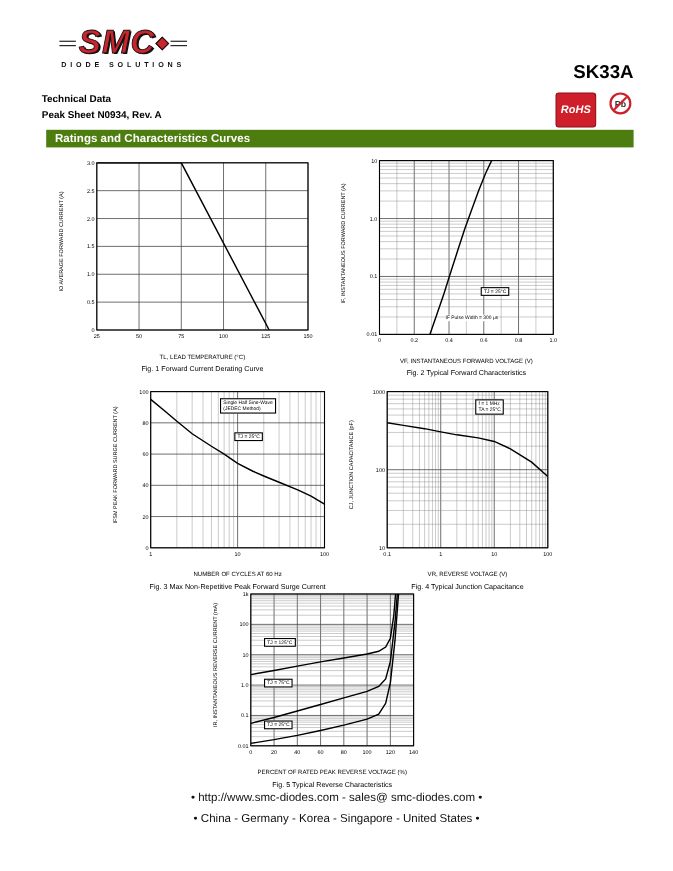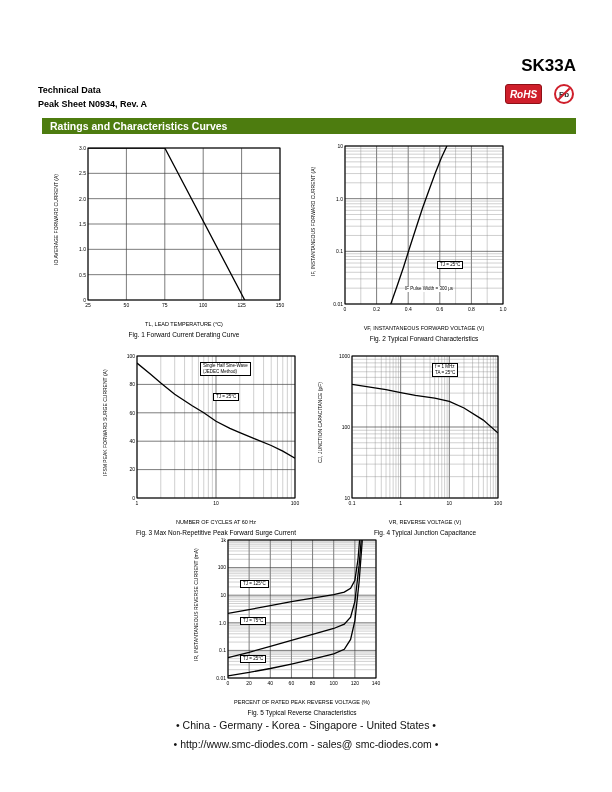--- a/index.html
+++ b/index.html
@@ -10,21 +10,21 @@
   
   .logo{position:absolute;left:36px;top:24px;width:152px;text-align:center;}
   .logo-row{display:flex;align-items:center;justify-content:center;gap:3px;}
   .lline{width:15px;height:5px;border-top:1.5px solid #111;border-bottom:1.5px solid #111;}
   .logo-text{font-size:30px;font-weight:bold;font-style:italic;color:#c9252d;letter-spacing:1px;
              line-height:1;-webkit-text-stroke:0.8px #111;text-shadow:1.5px 1.5px 0 #111;}
   .ldiamond{width:9px;height:9px;background:#c9252d;border:1px solid #111;transform:rotate(45deg);margin-left:-1px;}
   .logo-sub{font-size:6.5px;font-weight:bold;letter-spacing:3.5px;color:#111;margin-top:2px;}
   .part{position:absolute;right:36px;top:56px;font-size:17px;font-weight:bold;}
   .docinfo{position:absolute;left:38px;top:84px;font-size:9px;font-weight:bold;line-height:1.5;}
-  .rohs{position:absolute;right:70px;top:84px;width:37px;height:20px;background:#cf1f2b;color:#fff;
+  .rohs{position:absolute;right:70px;top:84px;width:37px;height:32px;background:#cf1f2b;color:#fff;
         font-weight:bold;font-style:italic;font-size:10px;display:flex;align-items:center;justify-content:center;
         border-radius:3px;border:1px solid #8e1016;}
   .pbfree{position:absolute;right:38px;top:84px;width:20px;height:20px;border:2px solid #cf1f2b;border-radius:50%;
           display:flex;align-items:center;justify-content:center;font-size:8px;font-weight:bold;color:#333;overflow:hidden;}
   .pbfree::after{content:"";position:absolute;width:26px;height:2px;background:#cf1f2b;transform:rotate(-45deg);}
   .banner{position:absolute;left:42px;right:36px;top:118px;height:16px;background:#4d7c0f;color:#fff;
           font-size:10.5px;font-weight:bold;line-height:16px;padding-left:8px;}
 
   
   .fig{position:absolute;}
@@ -42,20 +42,29 @@
   #fig5{left:190px;top:532px;}
 
   
   .footer{position:absolute;left:0;right:0;top:716px;text-align:center;font-size:10.5px;line-height:1.8;color:#111;}
 </style>
 </head>
 <body>
 
 <div class="page">
 
+  <div class="logo">
+    <div class="logo-row">
+      <span class="lline"></span>
+      <span class="logo-text">SMC</span>
+      <span class="ldiamond"></span>
+      <span class="lline"></span>
+    </div>
+    <div class="logo-sub">DIODE SOLUTIONS</div>
+  </div>
 
   <div class="part">SK33A</div>
 
   <div class="docinfo">
     <div>Technical Data</div>
     <div>Peak Sheet N0934, Rev. A</div>
   </div>
 
   <div class="rohs">RoHS</div>
   <div class="pbfree">
@@ -409,17 +418,17 @@
             </div><div class="ann ann-box" style="left: 38px; top: 123px;">
               <div>TJ = 25°C</div>
             </div></div>
         <div class="xlab" style="width: 186px; padding-left: 14px;">PERCENT OF RATED PEAK REVERSE VOLTAGE (%)</div>
         <div class="cap" style="width: 186px; padding-left: 14px;">Fig. 5  Typical Reverse Characteristics</div>
       </div>
     </div>
   </div>
 
   <div class="footer">
+    <div>• http://www.smc-diodes.com - sales@ smc-diodes.com •</div>
     <div>• China - Germany - Korea - Singapore - United States •</div>
-    <div>• http://www.smc-diodes.com - sales@ smc-diodes.com •</div>
   </div>
 
 </div>
 
 </body></html>

